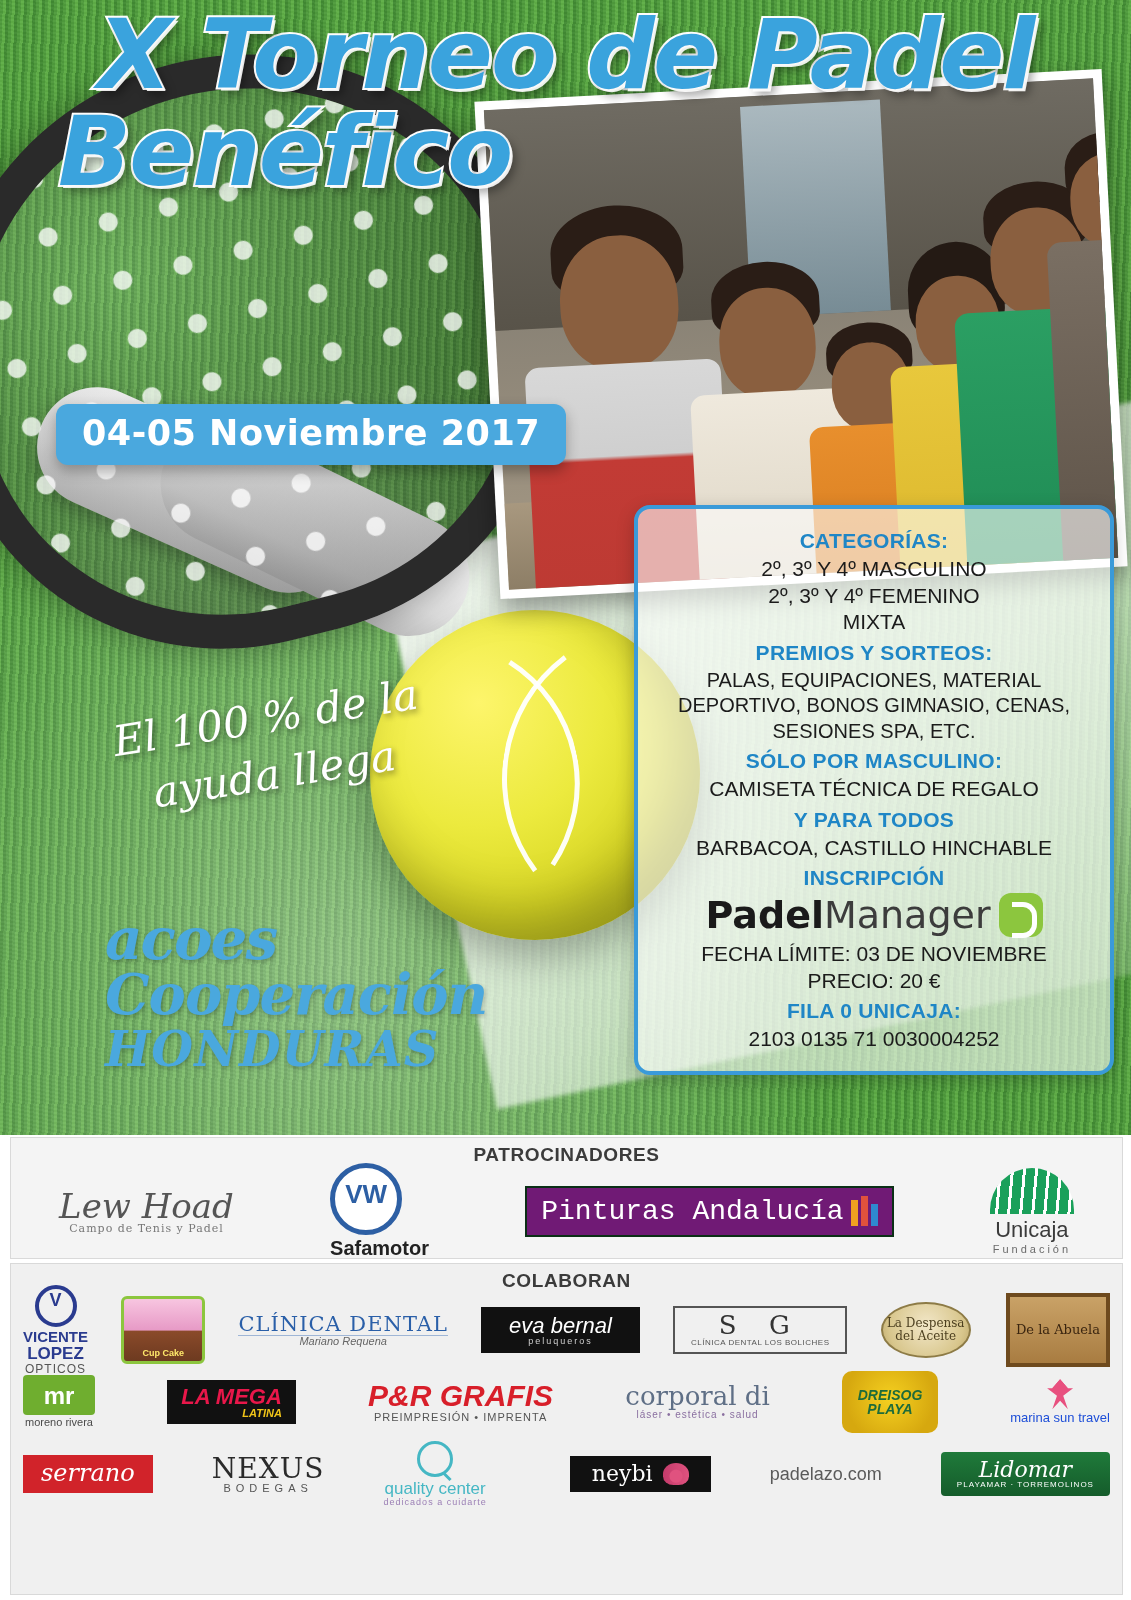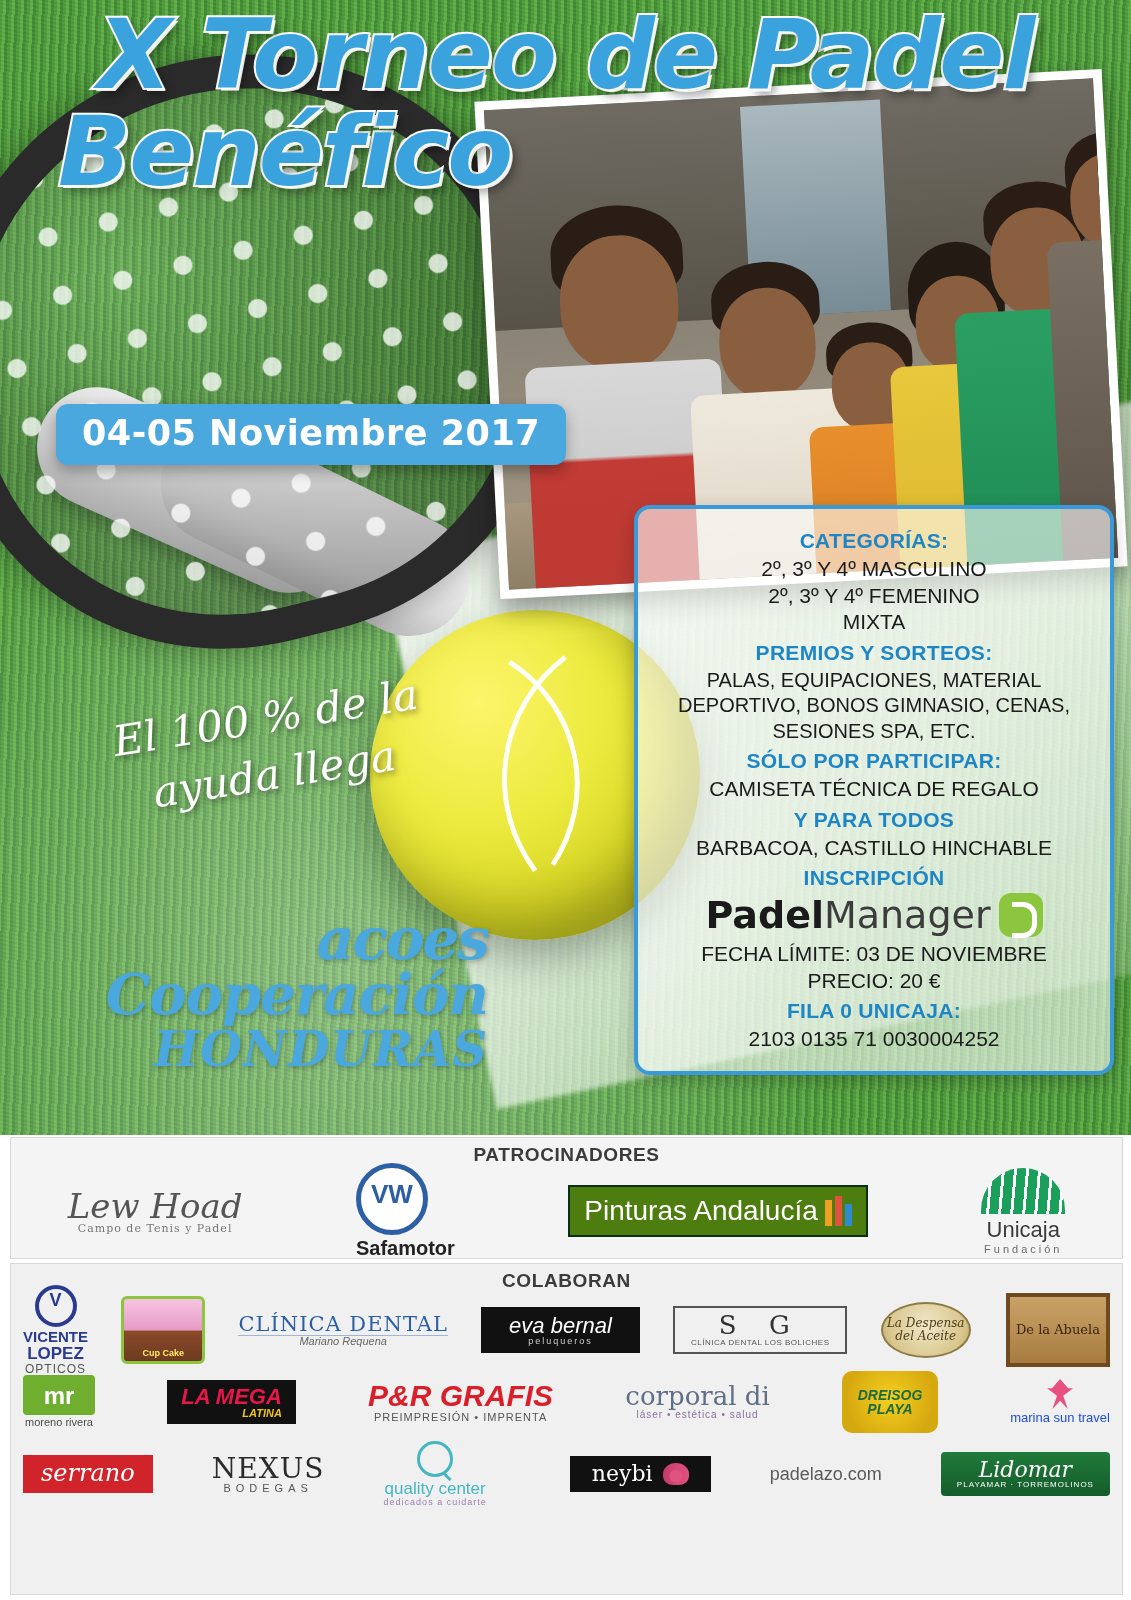--- a/index.html
+++ b/index.html
@@ -259,24 +259,24 @@
     line-height: 1.35;
     text-align: center;
     transform: rotate(-9deg);
     text-shadow: 2px 3px 6px rgba(0,0,0,0.45);
     z-index: 18;
   }
 
   
   .ngo {
     position: absolute;
-    left: 88px;
+    left: 105px;
     top: 905px;
     width: 400px;
-    text-align: right;
+    text-align: left;
     color: #4aa8de;
     z-index: 18;
     text-shadow: 1px 2px 4px rgba(0,0,0,0.25);
   }
   .ngo-acoes {
     font-family: "DejaVu Serif", serif;
     font-style: italic;
     font-size: 58px;
     font-weight: bold;
     letter-spacing: -2px;
@@ -401,22 +401,22 @@
     border: 5px solid #2d5fa4; position: relative; background:#fff;
   }
   .vw-ring:before {
     content: "VW";
     position: absolute; left: 0; top: 11px; width: 100%;
     text-align: center; color: #2d5fa4; font-weight: bold; font-size: 26px;
     font-family: "Liberation Sans", sans-serif;
   }
   .lg-safamotor .cap { font-size: 20px; font-weight: bold; color: #222; margin-top: 2px; }
   .lg-pinturas {
-    background: #4d7c0f; color: #ffffff;
-    font-family: Liberation Sans, sans-serif;
+    background: #701a75; color: #ffffff;
+    font-family: Liberation Mono, monospace;
     font-size: 28px; padding: 8px 14px; border: 2px solid #0b2f16;
     display:flex; align-items:center; gap:7px;
   }
   .pint-bars { display:flex; gap:3px; align-items:flex-end; }
   .pint-bars i { display:block; width:7px; height:26px; }
   .pint-bars i:nth-child(1){ background:#f0a020; }
   .pint-bars i:nth-child(2){ background:#e0523c; height:30px; }
   .pint-bars i:nth-child(3){ background:#2f8ad0; height:22px; }
   .lg-unicaja .fan {
     width: 84px; height: 46px;
@@ -459,21 +459,21 @@
   .cl-eva .e2 { font-size: 9px; letter-spacing: 2px; color:#cfcfcf; }
   .cl-sg { border:2px solid #555; padding:4px 16px; }
   .cl-sg .sg { font-family:"DejaVu Serif", serif; font-size: 26px; color:#333; letter-spacing: 12px; }
   .cl-sg .sub { font-size: 8px; color:#555; letter-spacing: 0.5px; }
   .cl-despensa { width: 92px; }
   .cl-despensa .circ {
     width: 86px; height: 52px; border-radius: 50%;
     background: radial-gradient(circle at 50% 40%, #f2e7c8 0%, #d8c68c 70%, #b9a367 100%);
     border: 2px solid #8d7b46;
     display:flex; align-items:center; justify-content:center;
-    font-family:"DejaVu Serif", serif; font-size: 12px; color:#4c3f1f; font-style: italic;
+    font-family:"DejaVu Serif", serif; font-size: 12px; color:#4c3f1f; 
   }
   .cl-abuela {
     width: 96px; height: 66px; background: linear-gradient(180deg,#c9a267 0%, #a87c41 100%);
     border: 4px solid #6e4a1e; display:flex; align-items:center; justify-content:center;
     font-family:"DejaVu Serif", serif; color:#3a2510; font-size: 13px; line-height:1.1;
   }
   .cl-moreno .mm {
     width: 72px; height: 40px; background:#6fae2f; border-radius: 4px;
     display:flex; align-items:center; justify-content:center; color:#fff; font-weight:bold; font-size: 24px;
   }
@@ -599,21 +599,21 @@
     <div class="hd">CATEGORÍAS:</div>
     <div class="ln">2º, 3º Y 4º MASCULINO</div>
     <div class="ln">2º, 3º Y 4º FEMENINO</div>
     <div class="ln">MIXTA</div>
 
     <div class="hd">PREMIOS Y SORTEOS:</div>
     <div class="ln wide">PALAS, EQUIPACIONES, MATERIAL</div>
     <div class="ln wide">DEPORTIVO, BONOS GIMNASIO, CENAS,</div>
     <div class="ln wide">SESIONES SPA, ETC.</div>
 
-    <div class="hd">SÓLO POR PARTICIPAR:</div>
+    <div class="hd">SÓLO POR MASCULINO:</div>
     <div class="ln">CAMISETA TÉCNICA DE REGALO</div>
 
     <div class="hd">Y PARA TODOS</div>
     <div class="ln">BARBACOA, CASTILLO HINCHABLE</div>
 
     <div class="hd">INSCRIPCIÓN</div>
     <div class="pm-logo">
       <div class="pm-text">
         <b>Padel</b><span>Manager</span>
       </div>

